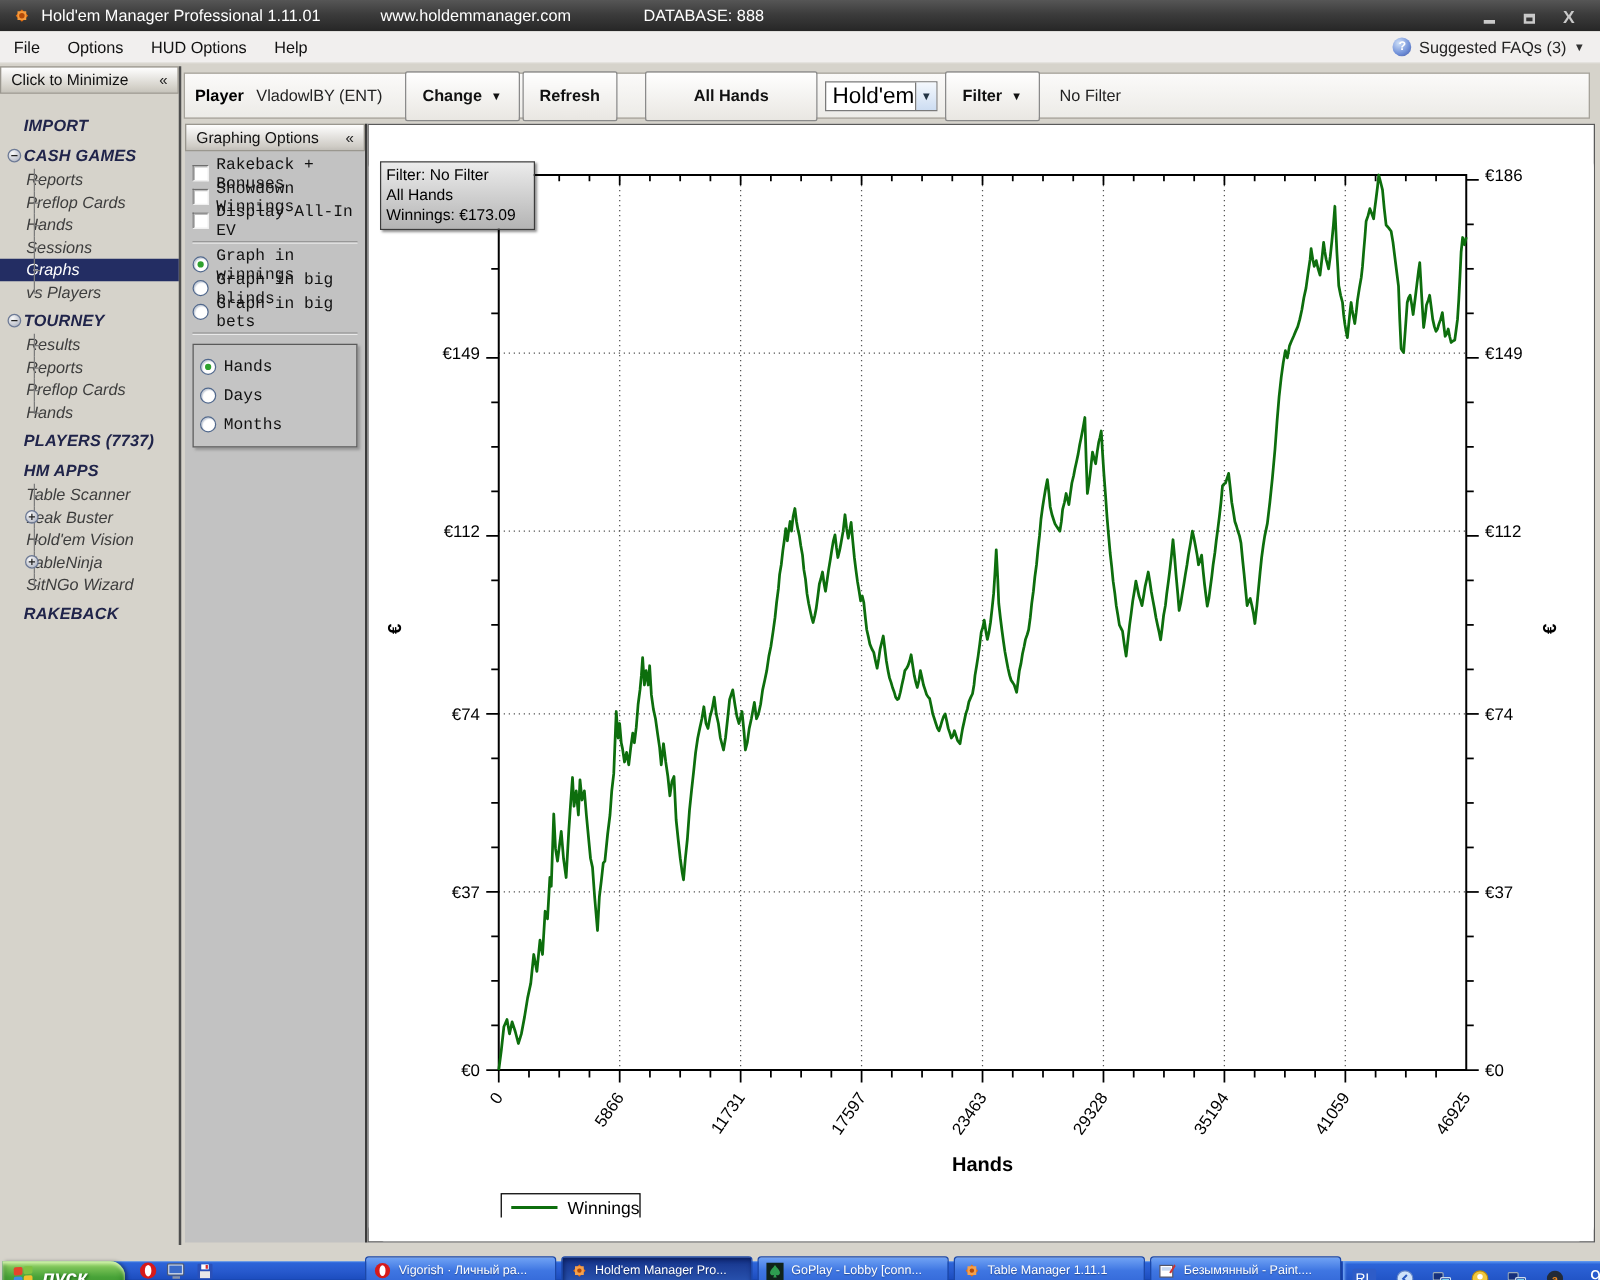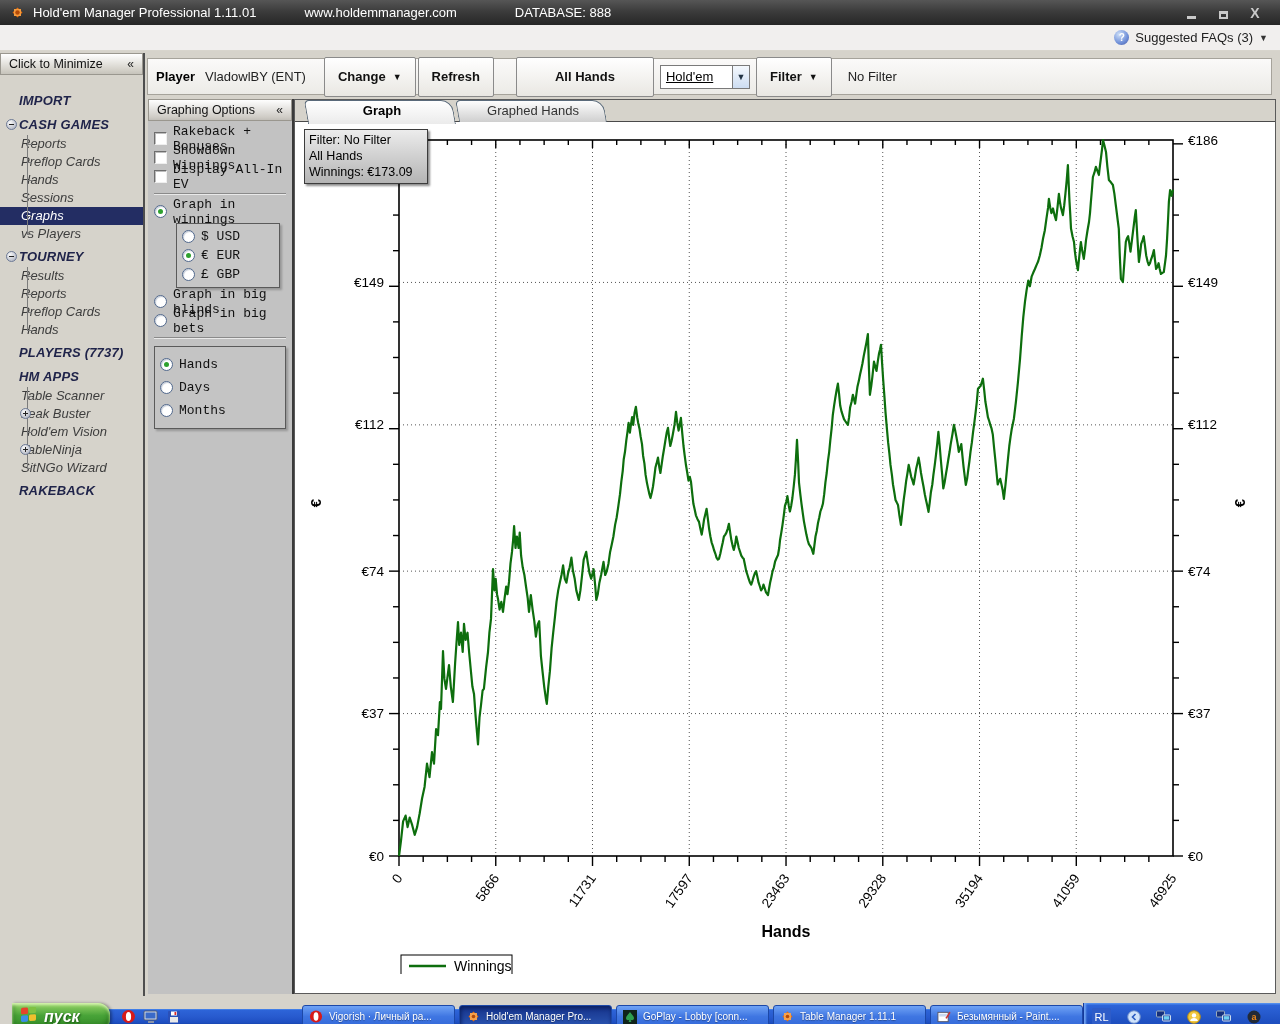--- a/index.html
+++ b/index.html
@@ -64,21 +64,21 @@
   .tb-label { font-weight:bold; margin-right:10px; }
   .tb-player { color:#222; }
   .tb-btn { background:linear-gradient(#ffffff, #e9e7e2); border:1px solid #8a8a8a; border-radius:2px;
     height:40px; display:flex; align-items:center; gap:7px; padding:18px 13px; font-weight:bold; color:#111; }
   .tb-btn .arrow { font-size:9px; font-weight:normal; }
   .btn-change { margin-left:18px; }
   .btn-refresh { margin-left:2px; }
   .btn-allhands { margin-left:22px; width:138px; justify-content:center; }
   .combo { margin-left:6px; width:90px; height:24px; background:#fff; border:1px solid #7a7a7a;
     display:flex; align-items:center; }
-  .combo-value { flex:1; padding-left:5px; font-size:13px;text-decoration:underline; }
+  .combo-value { flex:1; padding-left:5px; font-size:18px; }
   .combo-btn { width:17px; height:100%; border-left:1px solid #7a7a7a;
     background:linear-gradient(#f4f8fd, #cdddf2); font-size:9px; display:flex;
     align-items:center; justify-content:center; color:#234; }
   .btn-filter { margin-left:6px; }
   .tb-nofilter { margin-left:16px; font-weight:normal; color:#222; }
 
   
   .options-panel { position:absolute; left:148px; top:48px; width:146px; bottom:2px;
     background:#c2c2c2; border-right:2px solid #3a3a3a; font-size:13px; color:#111; }
   .options-panel .panel-header { background:linear-gradient(#fefefe, #cfccc6 85%, #c2bfb9); }
@@ -110,23 +110,23 @@
   .tab span { position:relative; z-index:1; }
   .tab.active { font-weight:bold; color:#000; z-index:3; }
   .tab.active::before { background:linear-gradient(#ffffff, #ebebeb); height:23px; }
   .chart-canvas { position:absolute; top:22px; left:0; right:0; bottom:0; background:#fff;border-radius:12px; }
   .chart-tooltip { position:absolute; left:9px; top:7px; z-index:5; width:124px;
     background:linear-gradient(#ececec, #b4b4b4); border:1px solid #3c3c3c;
     box-shadow:1.5px 1.5px 2px rgba(0,0,0,.45); font-size:12.5px; line-height:1.28;
     padding:2px 4px 3px 4px; color:#000; }
 
   
-  .taskbar { position:absolute; left:12px; right:0; bottom:0; height:15px;
+  .taskbar { position:absolute; left:2px; right:0; bottom:0; height:15px;
     background:linear-gradient(#4e8ef0 0%, #2d64d8 9%, #2759cd 55%, #1d4ec0 92%, #1745ae 100%);
-    display:flex; align-items:center; }
+    display:flex; }
   .start-btn { width:98px; height:28px; flex:none; border-radius:0 12px 12px 0;
     background:linear-gradient(#9ad66a 0%, #48a338 45%, #338a28 90%);
     box-shadow:inset 0 2px 3px #d8f5b2, inset 0 -4px 6px #1e6414, 2px 0 3px rgba(0,0,0,.35);
     color:#fff; font-weight:bold; font-style:italic; font-size:16px;
     display:flex; align-items:center; gap:7px; padding-left:8px;
     text-shadow:1px 1px 2px #1c5a14; }
   .quick { display:flex; align-items:center; gap:7px; padding:0 12px 0 10px; }
   .qicon { width:16px; height:16px; display:flex; align-items:center; justify-content:center; }
   .tasks { display:flex; align-items:center; gap:4px; margin-left:108px; }
   .task-btn { width:153px; height:23px; border-radius:3px; border:1px solid #1c48a8;
@@ -167,20 +167,26 @@
           <i></i>
         </span>
       <span class="wb wb-restore">
           <i></i>
         </span>
       <span class="wb wb-close">X</span>
     </span>
   </div>
 
   <div class="menubar">
+    <span id="menu-items" style="display: flex;">
+        <span class="menu-item">File</span>
+        <span class="menu-item">Options</span>
+        <span class="menu-item">HUD Options</span>
+        <span class="menu-item">Help</span>
+      </span>
     <span class="faq">
       <span class="faq-icon">?</span>
       <span>Suggested FAQs (3)</span>
       <span class="faq-arrow">▼</span>
     </span>
   </div>
 
   <div class="app-body">
 
     <div class="sidebar">
@@ -253,34 +259,20 @@
           </div>
           <div class="opt-row">
             <span class="chk"></span>
             <span>Display All-In EV</span>
           </div>
           <hr class="opt-sep">
           <div class="opt-row">
             <span class="radio on"></span>
             <span>Graph in winnings</span>
           </div>
-          <div class="sub-box">
-            <div class="opt-row">
-              <span class="radio"></span>
-              <span>$ USD</span>
-            </div>
-            <div class="opt-row">
-              <span class="radio on"></span>
-              <span>€ EUR</span>
-            </div>
-            <div class="opt-row">
-              <span class="radio"></span>
-              <span>£ GBP</span>
-            </div>
-          </div>
           <div class="opt-row">
             <span class="radio"></span>
             <span>Graph in big blinds</span>
           </div>
           <div class="opt-row">
             <span class="radio"></span>
             <span>Graph in big bets</span>
           </div>
           <hr class="opt-sep">
           <div class="group-box">
@@ -294,24 +286,20 @@
             </div>
             <div class="opt-row">
               <span class="radio"></span>
               <span>Months</span>
             </div>
           </div>
         </div>
     </div>
 
     <div class="chart-panel">
-      <div class="tabstrip" id="tabstrip">
-          <div class="tab active"><span>Graph</span></div>
-          <div class="tab"><span>Graphed Hands</span></div>
-        </div>
       <div class="chart-canvas" id="chart-canvas">
         <div class="chart-tooltip" id="chart-tooltip">
             <div>Filter: No Filter</div>
             <div>All Hands</div>
             <div>Winnings: €173.09</div>
           </div>
       <svg width="980" height="852">
             <line x1="200.75618540223763" y1="18" x2="200.75618540223763" y2="734" stroke="#555" stroke-width="1" stroke-dasharray="1,3"></line>
             <line x1="297.49587639850824" y1="18" x2="297.49587639850824" y2="734" stroke="#555" stroke-width="1" stroke-dasharray="1,3"></line>
             <line x1="394.2520618007459" y1="18" x2="394.2520618007459" y2="734" stroke="#555" stroke-width="1" stroke-dasharray="1,3"></line>

